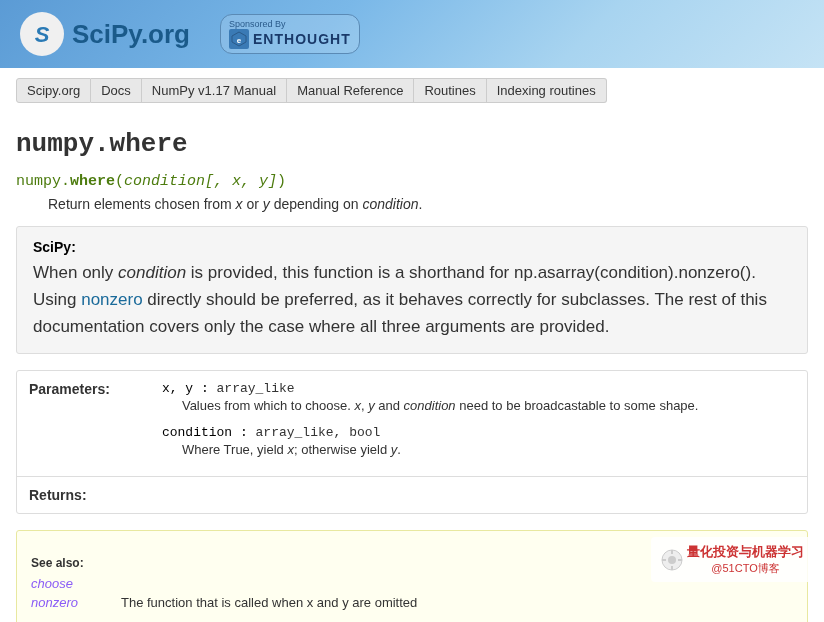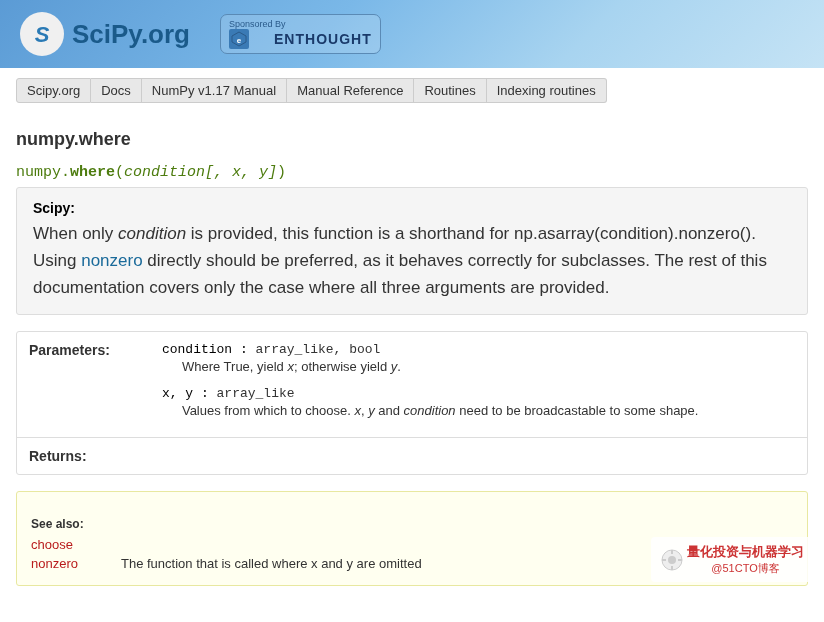--- a/index.html
+++ b/index.html
@@ -35,36 +35,35 @@
     .scipy-logo-text {
       font-size: 26px;
       font-weight: bold;
       color: #1a5a8a;
     }
     .sponsored-logo {
       display: flex;
       align-items: center;
       gap: 4px;
       border: 1.5px solid #5a8ab5;
-      border-radius: 7px;
+      border-radius: 12px;
       padding: 4px 8px;
       background: rgba(255,255,255,0.15);
     }
     .sponsored-by-text {
       font-size: 9px;
       color: #2a5a8a;
       display: block;
       line-height: 1.2;
     }
     .enthought-text {
       font-size: 14px;
       font-weight: bold;
       color: #1a3a6a;
       letter-spacing: 1px;
-      margin-left: 21px;
     }
     .enthought-icon {
       width: 20px;
       height: 20px;
       background: #3a7ab5;
       border-radius: 2px;
       display: flex;
       align-items: center;
       justify-content: center;
       color: white;
@@ -98,25 +97,25 @@
     }
     .breadcrumb-item:last-child {
       border-radius: 0 3px 3px 0;
     }
 
     
     .content {
       padding: 16px 16px;
     }
     .page-title {
-      font-size: 18px;
+      font-size: 26px;
       font-weight: bold;
       color: #333;
       margin-bottom: 12px;
-      font-family: Liberation Sans, sans-serif;
+      font-family: Liberation Mono, monospace;
     }
 
     
     .func-signature {
       font-size: 15px;
       margin-bottom: 6px;
       color: #4d7c0f;
       font-family: Arial, sans-serif;
     }
     .func-desc {
@@ -212,23 +211,24 @@
       margin-top: 15px;
     }
     .see-also-item {
       display: flex;
       gap: 10px;
       margin-bottom: 4px;
       align-items: flex-start;
       font-size: 13px;
     }
     .see-also-link {
-      color: #b91c1c;
+      color: #8b5cf6;
       text-decoration: none;
       min-width: 80px;
+      font-style: italic;
     }
     .see-also-desc {
       color: #333;
     }
 
     
     .watermark {
       position: fixed;
       bottom: 40px;
       right: 10px;
@@ -299,66 +299,69 @@
 </nav>
 
 <div class="content">
 
   <h1 class="page-title">numpy.where</h1>
 
   <div class="func-signature">
     <span class="code">numpy.</span><span class="code bold">where</span><span class="code">(</span><span class="italic code">condition[, x, y]</span><span class="code">)</span>
   </div>
 
+  <p class="func-desc">
+    Return elements chosen from <span class="italic">x</span> or <span class="italic">y</span> depending on <span class="italic">condition</span>.
+  </p>
 
   <div class="note-box">
-    <div class="note-title">Scipy:</div>
+    <div class="note-title">SciPy:</div>
     <div class="note-body">
       When only <span class="italic">condition</span> is provided, this function is a shorthand for  np.asarray(condition).nonzero(). Using <a href="#">nonzero</a> directly should be preferred, as it behaves correctly for subclasses. The rest of this documentation covers only the case where all three arguments are provided.
     </div>
   </div>
 
   <div class="params-table">
 
     <div class="params-section">
       <div class="params-label">Parameters:</div>
       <div class="params-content">
+
+        <div class="param-row">
+          <span class="param-name">x, y</span><span class="param-name"> : </span><span class="param-type">array_like</span>
+          <div class="param-desc">
+            Values from which to choose. <span class="italic">x</span>, <span class="italic">y</span> and <span class="italic">condition</span> need to be broadcastable to some shape.
+          </div>
+        </div>
 
         <div class="param-row">
           <span class="param-name">condition</span><span class="param-name"> : </span><span class="param-type">array_like, bool</span>
           <div class="param-desc">
             Where True, yield <span class="italic">x</span>; otherwise yield <span class="italic">y</span>.
           </div>
         </div>
-
-        <div class="param-row">
-          <span class="param-name">x, y</span><span class="param-name"> : </span><span class="param-type">array_like</span>
-          <div class="param-desc">
-            Values from which to choose. <span class="italic">x</span>, <span class="italic">y</span> and <span class="italic">condition</span> need to be broadcastable to some shape.
-          </div>
-        </div>
       </div>
     </div>
 
     <hr class="section-divider">
 
     <div class="params-section">
       <div class="params-label">Returns:</div>
     </div>
 
   </div>
 
   <div class="see-also-box">
     <div class="see-also-title">See also:</div>
     <div class="see-also-item">
       <a href="#" class="see-also-link">choose</a>
     </div>
     <div class="see-also-item">
       <a href="#" class="see-also-link">nonzero</a>
-      <span class="see-also-desc">The function that is called where x and y are omitted</span>
+      <span class="see-also-desc">The function that is called when x and y are omitted</span>
     </div>
   </div>
 
 </div>
 
 <div class="watermark">
   <div style="display:flex; align-items:center; gap:4px;">
     <svg width="22" height="22" viewBox="0 0 22 22">
       <circle cx="11" cy="11" r="10" fill="#eee" stroke="#ccc"></circle>
       <circle cx="11" cy="11" r="4" fill="#ccc"></circle>

